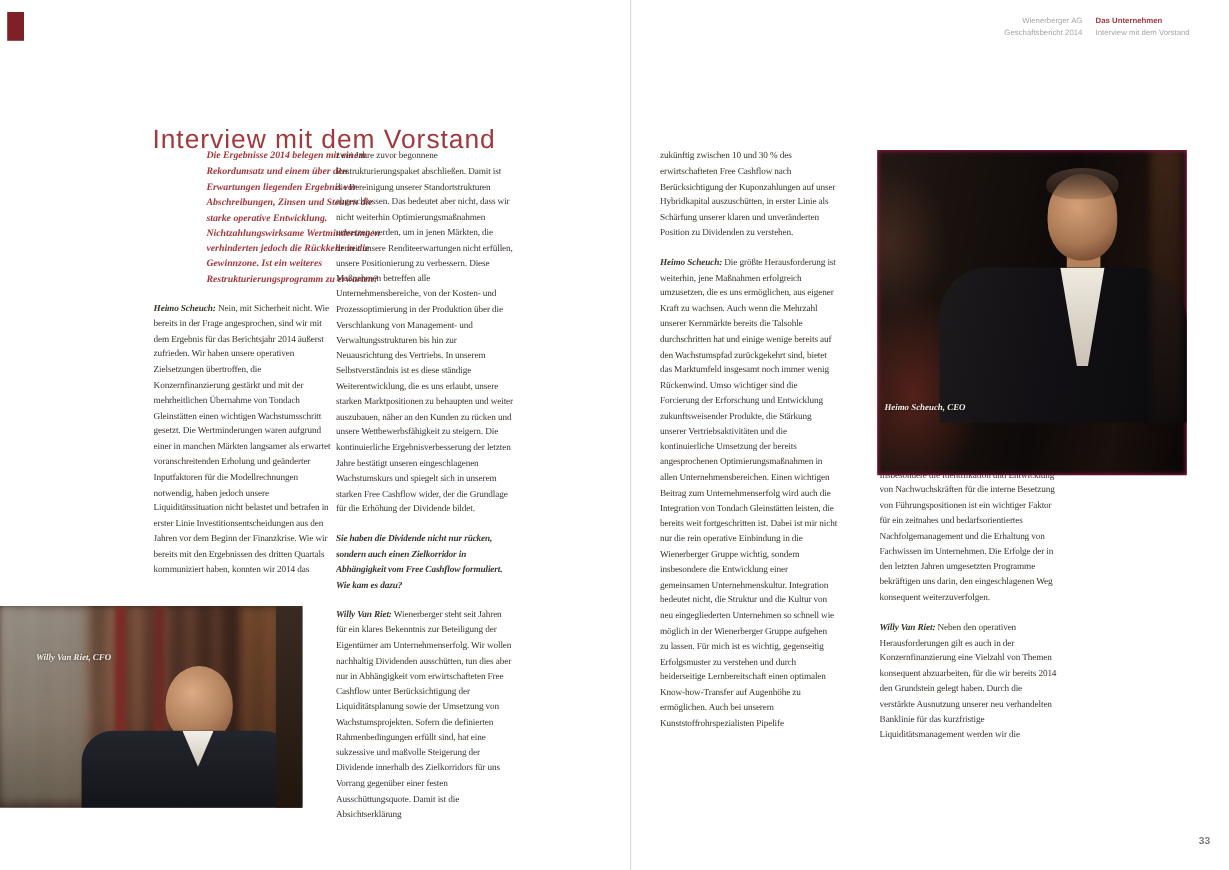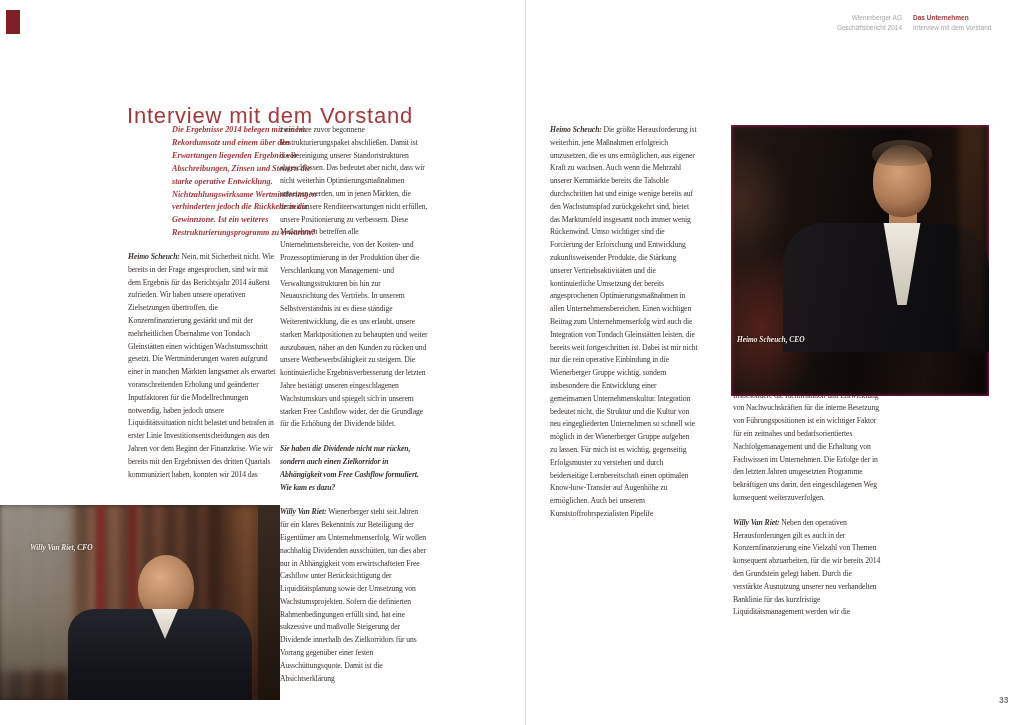--- a/index.html
+++ b/index.html
@@ -32,21 +32,21 @@
 
   .pagenum{position:absolute;left:999px;top:695px;font-family:"Liberation Sans",sans-serif;
            font-size:8.5px;font-weight:bold;color:#767676;text-align:right;}
 
   .photo{position:absolute;overflow:hidden;}
   .photo .layer{position:absolute;}
   .caption{position:absolute;font-size:7.4px;font-style:italic;font-weight:bold;color:#f3efe7;
            z-index:5;white-space:nowrap;text-shadow:0 0 2px rgba(0,0,0,.6);}
 
   
-  .photo-left{left:0;top:505px;width:252px;height:195px;background:#2e211b;padding-left:28px;}
+  .photo-left{left:0;top:505px;width:252px;height:168px;background:#2e211b;}
   .pl-bg{inset:0;filter:blur(2.5px);background:
     linear-gradient(180deg,rgba(0,0,0,0) 55%,rgba(10,6,4,.5) 100%),
     repeating-linear-gradient(90deg,rgba(150,85,60,.16) 0 10px,rgba(40,22,16,.22) 10px 22px),
     linear-gradient(100deg,#8b847c 0%,#7a6f63 10%,#6b5243 22%,#7d5a45 34%,#6a4433 46%,#4f3226 60%,#3b2419 74%,#2a1a13 88%,#201310 100%);}
   .pl-light{left:0;top:0;width:72px;height:165px;filter:blur(5px);
     background:linear-gradient(180deg,#9a948b 0%,#8a8174 55%,#6f6758 100%);opacity:.85;}
   .pl-post1{left:96px;top:0;width:9px;height:145px;background:#7c2b26;filter:blur(2px);}
   .pl-post2{left:128px;top:0;width:9px;height:138px;background:#6e2a24;filter:blur(2px);}
   .pl-head{left:138px;top:50px;width:56px;height:64px;border-radius:50% 50% 46% 46%;
     background:radial-gradient(circle at 40% 35%,#dcab83,#b07f5c 55%,#85573c 88%);}
@@ -102,20 +102,21 @@
     <p><span class="sp">Heimo Scheuch:</span> <span>Nein, mit Sicherheit nicht. Wie bereits in der Frage angesprochen, sind wir mit dem Ergebnis für das Berichtsjahr 2014 äußerst zufrieden. Wir haben unsere operativen Zielsetzungen übertroffen, die Konzernfinanzierung gestärkt und mit der mehrheitlichen Übernahme von Tondach Gleinstätten einen wichtigen Wachstumsschritt gesetzt. Die Wertminderungen waren aufgrund einer in manchen Märkten langsamer als erwartet voranschreitenden Erholung und geänderter Inputfaktoren für die Modellrechnungen notwendig, haben jedoch unsere Liquiditätssituation nicht belastet und betrafen in erster Linie Investitionsentscheidungen aus den Jahren vor dem Beginn der Finanzkrise. Wie wir bereits mit den Ergebnissen des dritten Quartals kommuniziert haben, konnten wir 2014 das</span></p>
   </div>
 
   <div class="col col2">
     <p>zwei Jahre zuvor begonnene Restrukturierungspaket abschließen. Damit ist die Bereinigung unserer Standortstrukturen abgeschlossen. Das bedeutet aber nicht, dass wir nicht weiterhin Optimierungsmaßnahmen umsetzen werden, um in jenen Märkten, die derzeit unsere Renditeerwartungen nicht erfüllen, unsere Positionierung zu verbessern. Diese Maßnahmen betreffen alle Unternehmensbereiche, von der Kosten- und Prozessoptimierung in der Produktion über die Verschlankung von Management- und Verwaltungsstrukturen bis hin zur Neuausrichtung des Vertriebs. In unserem Selbstverständnis ist es diese ständige Weiterentwicklung, die es uns erlaubt, unsere starken Marktpositionen zu behaupten und weiter auszubauen, näher an den Kunden zu rücken und unsere Wettbewerbsfähigkeit zu steigern. Die kontinuierliche Ergebnisverbesserung der letzten Jahre bestätigt unseren eingeschlagenen Wachstumskurs und spiegelt sich in unserem starken Free Cashflow wider, der die Grundlage für die Erhöhung der Dividende bildet.</p>
     <p class="q">Sie haben die Dividende nicht nur rücken, sondern auch einen Zielkorridor in Abhängigkeit vom Free Cashflow formuliert. Wie kam es dazu?</p>
     <p><span class="sp">Willy Van Riet:</span> <span>Wienerberger steht seit Jahren für ein klares Bekenntnis zur Beteiligung der Eigentümer am Unternehmenserfolg. Wir wollen nachhaltig Dividenden ausschütten, tun dies aber nur in Abhängigkeit vom erwirtschafteten Free Cashflow unter Berücksichtigung der Liquiditätsplanung sowie der Umsetzung von Wachstumsprojekten. Sofern die definierten Rahmenbedingungen erfüllt sind, hat eine sukzessive und maßvolle Steigerung der Dividende innerhalb des Zielkorridors für uns Vorrang gegenüber einer festen Ausschüttungsquote. Damit ist die Absichtserklärung</span></p>
   </div>
 
   <div class="col col3">
+    <p>zukünftig zwischen 10 und 30 % des erwirtschafteten Free Cashflow nach Berücksichtigung der Kuponzahlungen auf unser Hybridkapital auszuschütten, in erster Linie als Schärfung unserer klaren und unveränderten Position zu Dividenden zu verstehen.</p>
     <p><span class="sp">Heimo Scheuch:</span> <span>Die größte Herausforderung ist weiterhin, jene Maßnahmen erfolgreich umzusetzen, die es uns ermöglichen, aus eigener Kraft zu wachsen. Auch wenn die Mehrzahl unserer Kernmärkte bereits die Talsohle durchschritten hat und einige wenige bereits auf den Wachstumspfad zurückgekehrt sind, bietet das Marktumfeld insgesamt noch immer wenig Rückenwind. Umso wichtiger sind die Forcierung der Erforschung und Entwicklung zukunftsweisender Produkte, die Stärkung unserer Vertriebsaktivitäten und die kontinuierliche Umsetzung der bereits angesprochenen Optimierungsmaßnahmen in allen Unternehmensbereichen. Einen wichtigen Beitrag zum Unternehmenserfolg wird auch die Integration von Tondach Gleinstätten leisten, die bereits weit fortgeschritten ist. Dabei ist mir nicht nur die rein operative Einbindung in die Wienerberger Gruppe wichtig, sondern insbesondere die Entwicklung einer gemeinsamen Unternehmenskultur. Integration bedeutet nicht, die Struktur und die Kultur von neu eingegliederten Unternehmen so schnell wie möglich in der Wienerberger Gruppe aufgehen zu lassen. Für mich ist es wichtig, gegenseitig Erfolgsmuster zu verstehen und durch beiderseitige Lernbereitschaft einen optimalen Know-how-Transfer auf Augenhöhe zu ermöglichen. Auch bei unserem Kunststoffrohrspezialisten Pipelife</span></p>
   </div>
 
   <div class="col col4">
     <p>Ein weiterer Bereich, der mir besonders wichtig ist, betrifft die Fortbildung unserer Mitarbeiter. Insbesondere die Identifikation und Entwicklung von Nachwuchskräften für die interne Besetzung von Führungspositionen ist ein wichtiger Faktor für ein zeitnahes und bedarfsorientiertes Nachfolgemanagement und die Erhaltung von Fachwissen im Unternehmen. Die Erfolge der in den letzten Jahren umgesetzten Programme bekräftigen uns darin, den eingeschlagenen Weg konsequent weiterzuverfolgen.</p>
     <p><span class="sp">Willy Van Riet:</span> <span>Neben den operativen Herausforderungen gilt es auch in der Konzernfinanzierung eine Vielzahl von Themen konsequent abzuarbeiten, für die wir bereits 2014 den Grundstein gelegt haben. Durch die verstärkte Ausnutzung unserer neu verhandelten Banklinie für das kurzfristige Liquiditätsmanagement werden wir die</span></p>
   </div>
 
   <div class="photo photo-left">
     <div class="layer pl-bg"></div>

